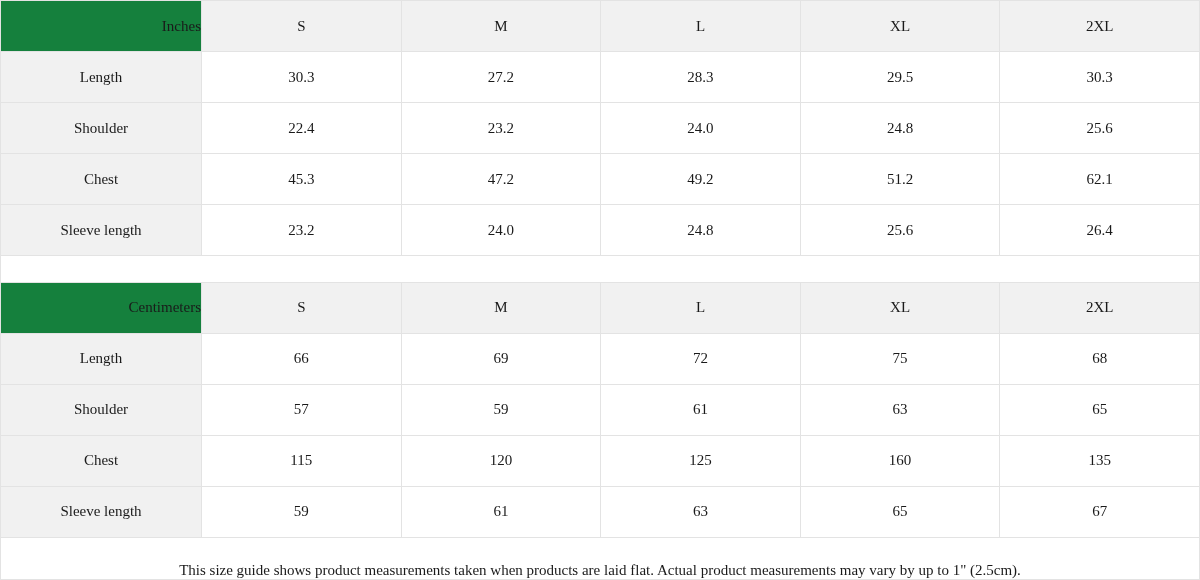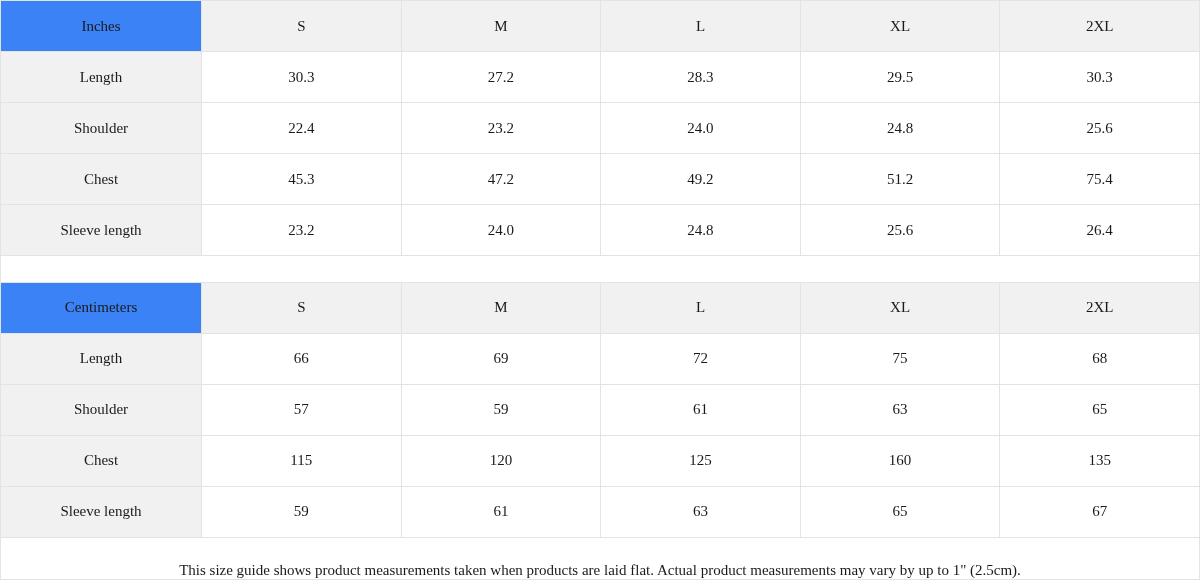--- a/index.html
+++ b/index.html
@@ -38,21 +38,22 @@
     color: #1a1a1a;
   }
   table.size-table td.rowhead {
     background: #f1f1f1;
     width: 200px;
   }
   table.size-table tr.head td {
     background: #f1f1f1;
   }
   table.size-table tr.head td.rowhead {
-    background: #3b82f6;
+    background: #15803d;
+    text-align: right;
   }
   .spacer-row {
     height: 30px;
     width: 1200px;
     background: #ffffff;
     border-left: 1px solid #e3e3e3;
     border-right: 1px solid #e3e3e3;
     box-sizing: border-box;
   }
   .footnote {
@@ -103,21 +104,21 @@
         <td>24.0</td>
         <td>24.8</td>
         <td>25.6</td>
       </tr>
       <tr>
         <td class="rowhead">Chest</td>
         <td>45.3</td>
         <td>47.2</td>
         <td>49.2</td>
         <td>51.2</td>
-        <td>75.4</td>
+        <td>62.1</td>
       </tr>
       <tr>
         <td class="rowhead">Sleeve length</td>
         <td>23.2</td>
         <td>24.0</td>
         <td>24.8</td>
         <td>25.6</td>
         <td>26.4</td>
       </tr>
     </tbody>

